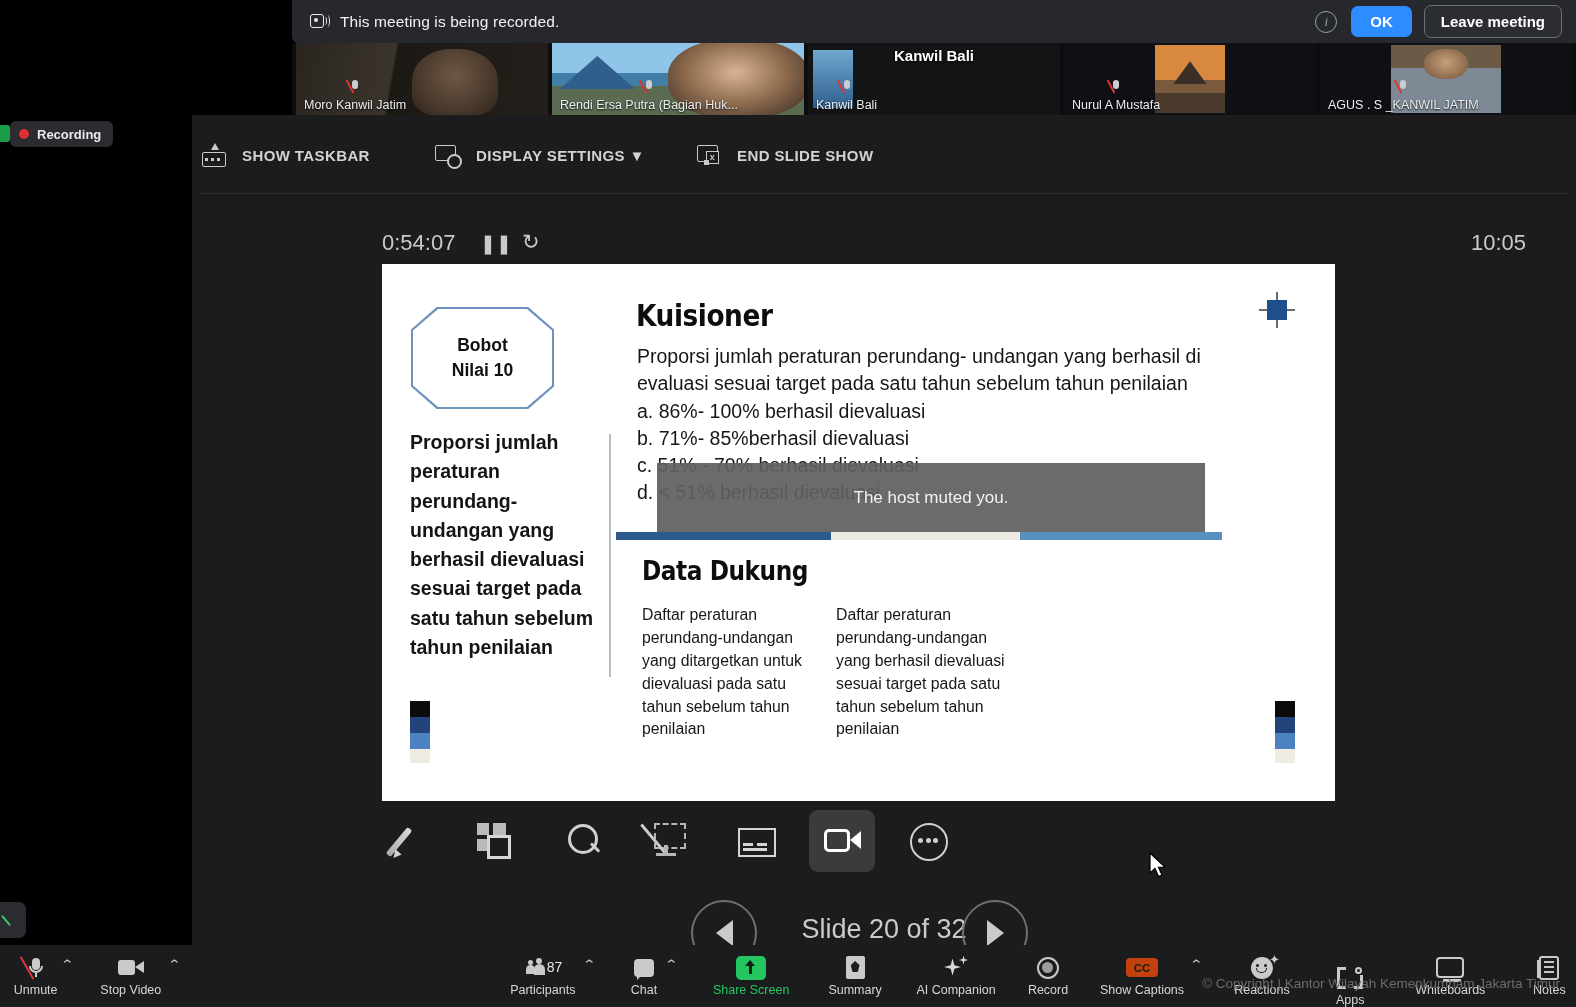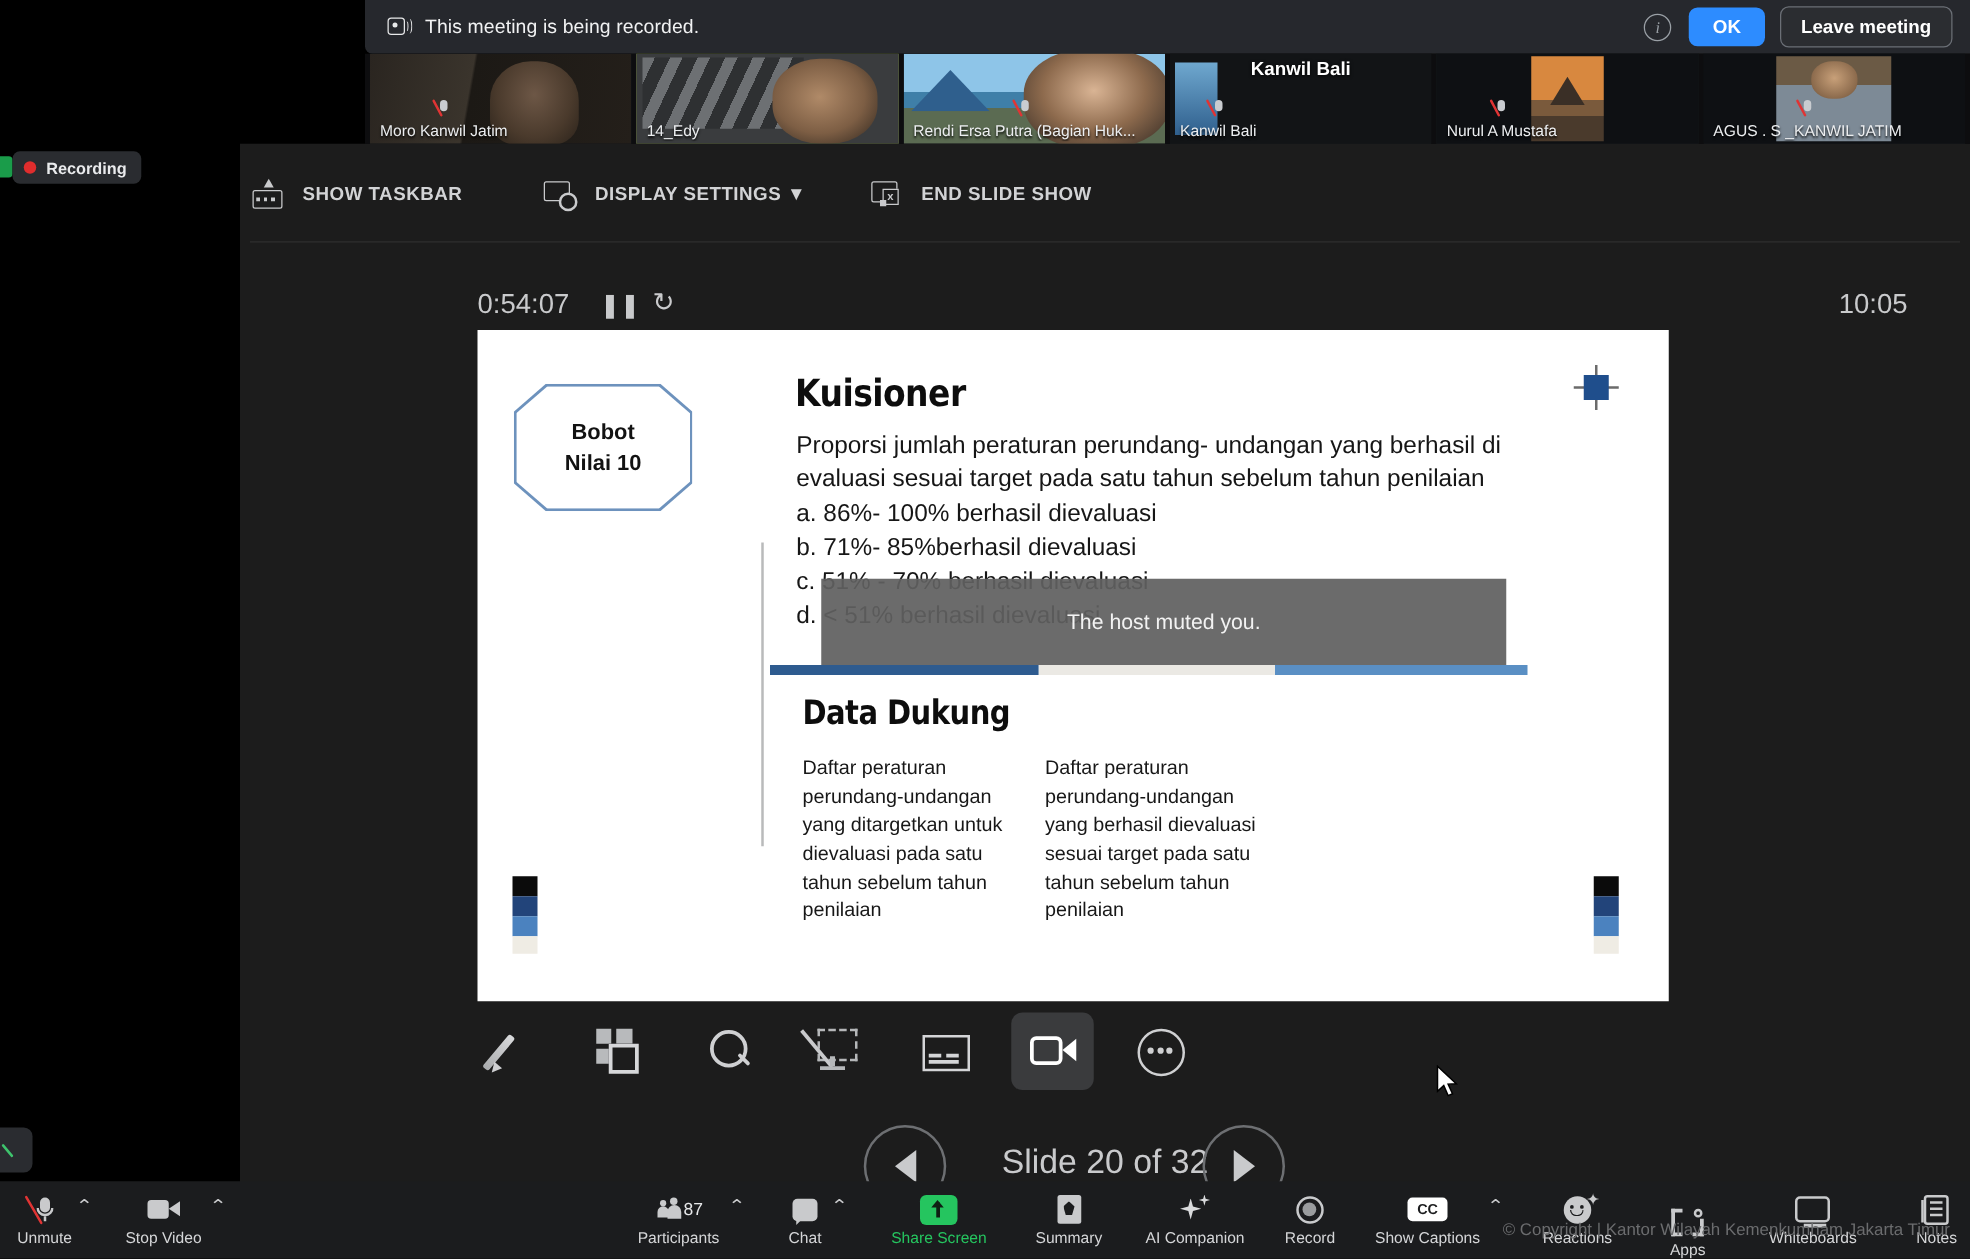--- a/index.html
+++ b/index.html
@@ -327,21 +327,21 @@
   .z-sum:after{content:"";position:absolute;left:5px;top:5px;width:9px;height:11px;background:#1b1c1e;
     clip-path:polygon(50% 0,100% 38%,78% 100%,22% 100%,0 38%);}
   .z-ai { position:relative; width:26px; height:24px; }
   .z-ai .st1{position:absolute;left:1px;top:3px;width:17px;height:17px;background:#d9dadc;
     clip-path:polygon(50% 0,61% 39%,100% 50%,61% 61%,50% 100%,39% 61%,0 50%,39% 39%);}
   .z-ai .st2{position:absolute;left:16px;top:0px;width:9px;height:9px;background:#d9dadc;
     clip-path:polygon(50% 0,61% 39%,100% 50%,61% 61%,50% 100%,39% 61%,0 50%,39% 39%);}
   .z-rec { width:22px;height:22px;border:2.4px solid #c9cacc;border-radius:50%;position:relative;}
   .z-rec:after{content:"";position:absolute;left:3.3px;top:3.3px;width:11px;height:11px;
     border-radius:50%;background:#9a9c9e;}
-  .z-cc { width:32px;height:19px;background:#ffffff;border-radius:4px;color:#1b1c1e;
+  .z-cc { width:32px;height:19px;background:#c2410c;border-radius:4px;color:#1b1c1e;
     font-size:11.5px;font-weight:bold;display:flex;align-items:center;justify-content:center;}
   .z-react { width:22px;height:22px;border-radius:50%;background:#c9cacc;position:relative;}
   .z-react .e1{position:absolute;left:5px;top:7px;width:3px;height:3px;border-radius:50%;background:#1b1c1e;}
   .z-react .e2{position:absolute;left:13px;top:7px;width:3px;height:3px;border-radius:50%;background:#1b1c1e;}
   .z-react .m{position:absolute;left:5px;top:11px;width:11px;height:5px;
     border:1.5px solid #1b1c1e;border-top:none;border-radius:0 0 7px 7px;}
   .z-react .pl{position:absolute;left:18px;top:-2px;color:#c9cacc;font-size:13px;line-height:10px;}
   .z-apps { position:relative; width:26px; height:22px; }
   .z-apps .br1{position:absolute;left:0;top:0;width:9px;height:3px;background:#c9cacc;}
   .z-apps .br2{position:absolute;left:0;top:0;width:3px;height:22px;background:#c9cacc;}
@@ -401,26 +401,20 @@
   </div>
 
   <div class="vid-strip">
     <div class="tile">
       <div class="ph1"></div>
       <div class="name">
           <span class="mute-ico"></span>
         <span>Moro Kanwil Jatim</span>
         </div>
     </div>
-    <div class="tile active">
-      <div class="ph2"></div>
-      <div class="name">
-          <span>14_Edy</span>
-        </div>
-    </div>
     <div class="tile">
       <div class="ph3"></div>
       <div class="name">
           <span class="mute-ico"></span>
         <span>Rendi Ersa Putra (Bagian Huk...</span>
         </div>
     </div>
     <div class="tile">
       <div class="ph4"></div>
       <div class="big-label">Kanwil Bali</div>
@@ -482,20 +476,21 @@
 
     <div class="slide">
       <div class="s-octagon-border"></div>
       <div class="s-octagon-in">
         <div>
           <div>Bobot</div>
           <div>Nilai 10</div>
         </div>
       </div>
 
+      <div class="s-left-text">Proporsi jumlah peraturan perundang- undangan yang berhasil dievaluasi  sesuai target pada  satu tahun sebelum tahun penilaian</div>
       <div class="s-vline"></div>
 
       <div class="s-title">Kuisioner</div>
 
       <div class="s-q">
         <div>Proporsi jumlah peraturan perundang-  undangan yang berhasil di evaluasi sesuai  target pada satu tahun sebelum tahun penilaian</div>
         <span class="opt">a. 86%- 100% berhasil dievaluasi</span>
         <span class="opt">b. 71%- 85%berhasil dievaluasi</span>
         <span class="opt">c. 51% - 70% berhasil dievaluasi</span>
         <span class="opt">d. &lt; 51% berhasil dievaluasi</span>

